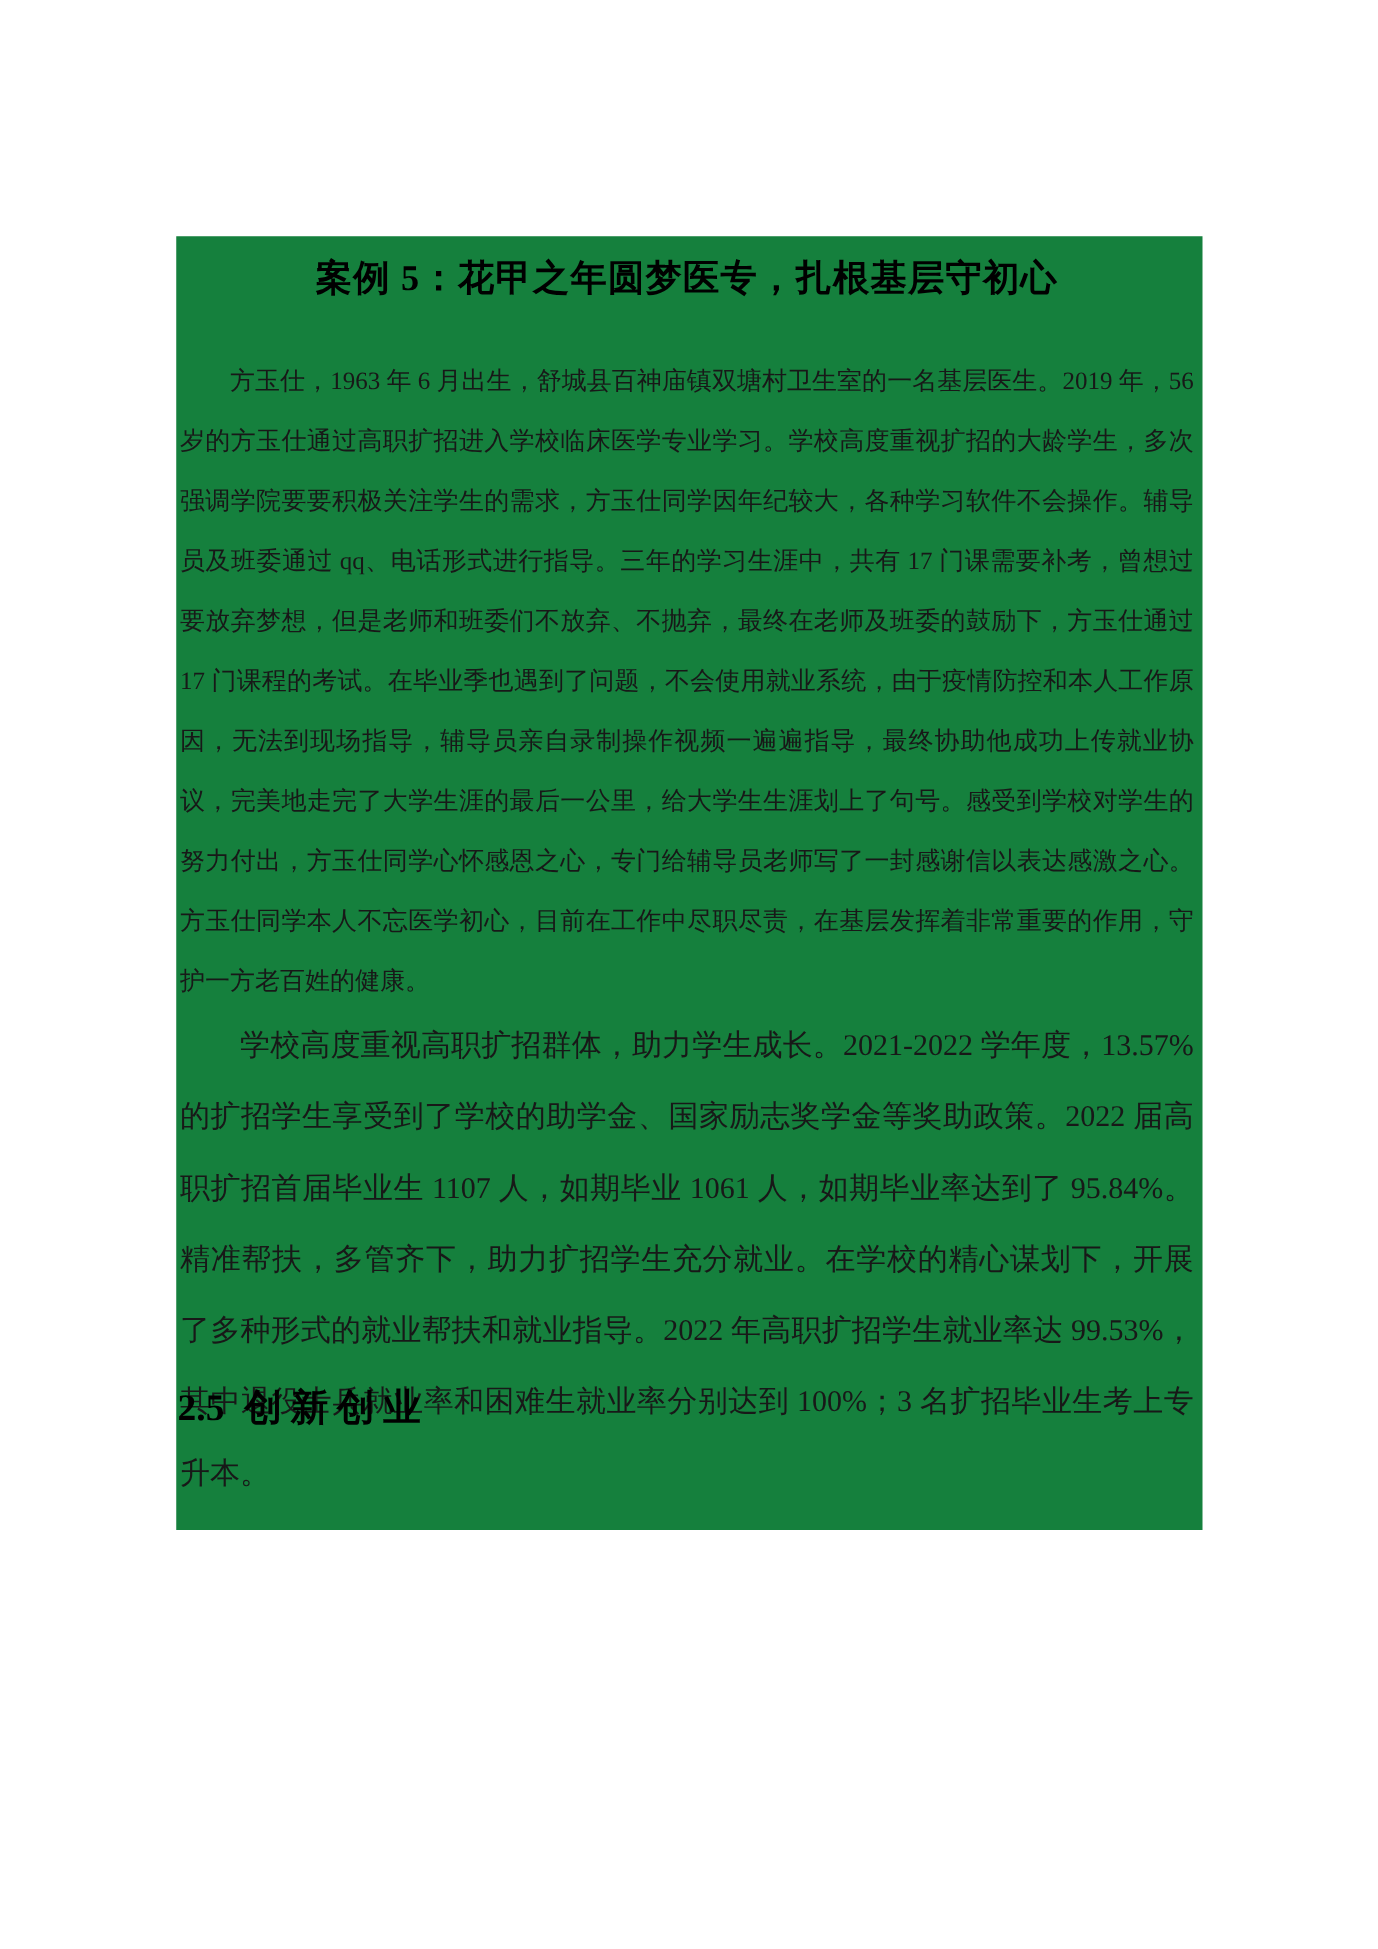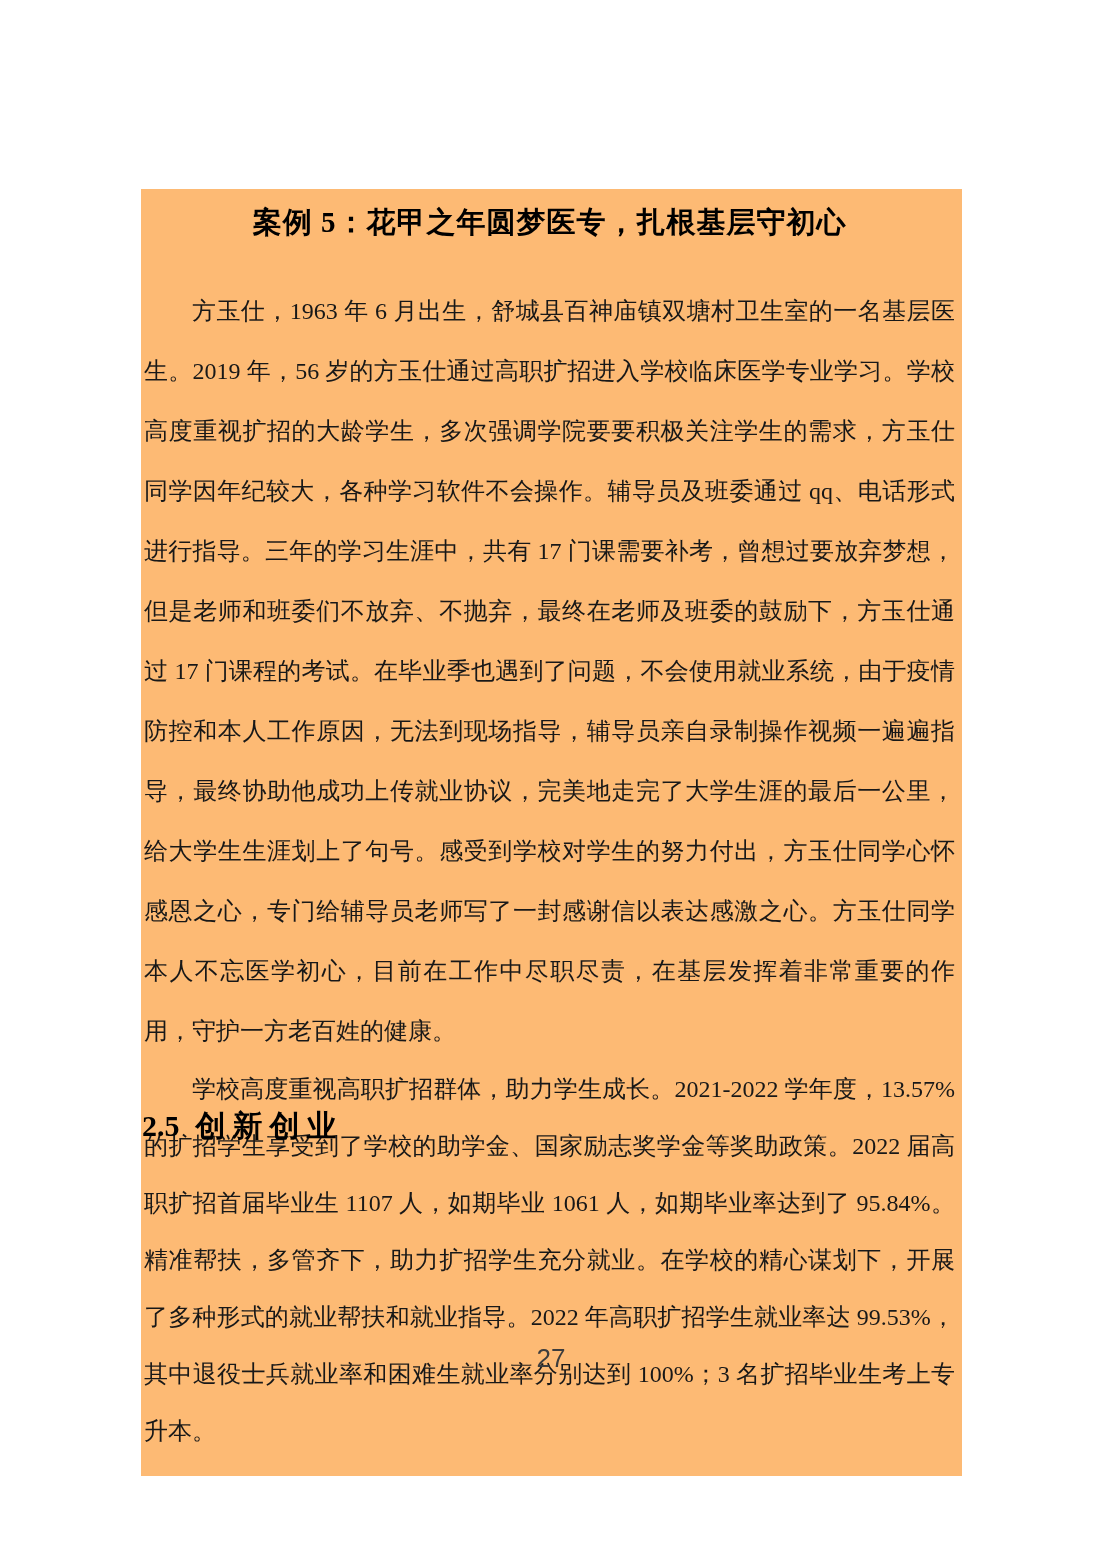--- a/index.html
+++ b/index.html
@@ -15,41 +15,41 @@
     font-family: "Liberation Serif", "DejaVu Serif", serif;
     color: #1a1a1a;
     overflow: hidden;
   }
   .case-box {
     position: absolute;
     left: 141px;
     top: 189px;
     width: 821px;
     box-sizing: border-box;
-    background: #fdba74;
+    background: #15803d;
     padding: 12px 7px 16px 3px;
   }
   .case-title {
     margin: 2px 0 0 0;
     text-align: center;
     font-size: 29px;
     font-weight: bold;
     color: #000000;
     letter-spacing: 1px;
   }
   .case-para {
     margin: 0;
     text-align: justify;
     text-indent: 2em;
     color: #181818;
   }
   .case-para.p1 {
     margin-top: 38px;
-    font-size: 24px;
-    line-height: 60px;
+    font-size: 20px;
+    line-height: 48px;
   }
   .case-para.p2 {
     font-size: 24px;
     line-height: 57px;
   }
   .section-heading {
     position: absolute;
     left: 142px;
     top: 1106px;
     margin: 0;
@@ -97,15 +97,14 @@
     <h3 class="case-title">案例 5：花甲之年圆梦医专，扎根基层守初心</h3>
     <p class="case-para p1">方玉仕，1963 年 6 月出生，舒城县百神庙镇双塘村卫生室的一名基层医生。2019 年，56 岁的方玉仕通过高职扩招进入学校临床医学专业学习。学校高度重视扩招的大龄学生，多次强调学院要要积极关注学生的需求，方玉仕同学因年纪较大，各种学习软件不会操作。辅导员及班委通过 qq、电话形式进行指导。三年的学习生涯中，共有 17 门课需要补考，曾想过要放弃梦想，但是老师和班委们不放弃、不抛弃，最终在老师及班委的鼓励下，方玉仕通过 17 门课程的考试。在毕业季也遇到了问题，不会使用就业系统，由于疫情防控和本人工作原因，无法到现场指导，辅导员亲自录制操作视频一遍遍指导，最终协助他成功上传就业协议，完美地走完了大学生涯的最后一公里，给大学生生涯划上了句号。感受到学校对学生的努力付出，方玉仕同学心怀感恩之心，专门给辅导员老师写了一封感谢信以表达感激之心。方玉仕同学本人不忘医学初心，目前在工作中尽职尽责，在基层发挥着非常重要的作用，守护一方老百姓的健康。</p>
     <p class="case-para p2">学校高度重视高职扩招群体，助力学生成长。2021-2022 学年度，13.57%的扩招学生享受到了学校的助学金、国家励志奖学金等奖助政策。2022 届高职扩招首届毕业生 1107 人，如期毕业 1061 人，如期毕业率达到了 95.84%。精准帮扶，多管齐下，助力扩招学生充分就业。在学校的精心谋划下，开展了多种形式的就业帮扶和就业指导。2022 年高职扩招学生就业率达 99.53%，其中退役士兵就业率和困难生就业率分别达到 100%；3 名扩招毕业生考上专升本。</p>
   </div>
 
   <h2 class="section-heading">
     <span class="sec-num">2.5</span><span class="sec-title">创新创业</span>
   </h2>
 
 
-  <div class="page-number">27</div>
 
 </div>
 
 </body></html>

